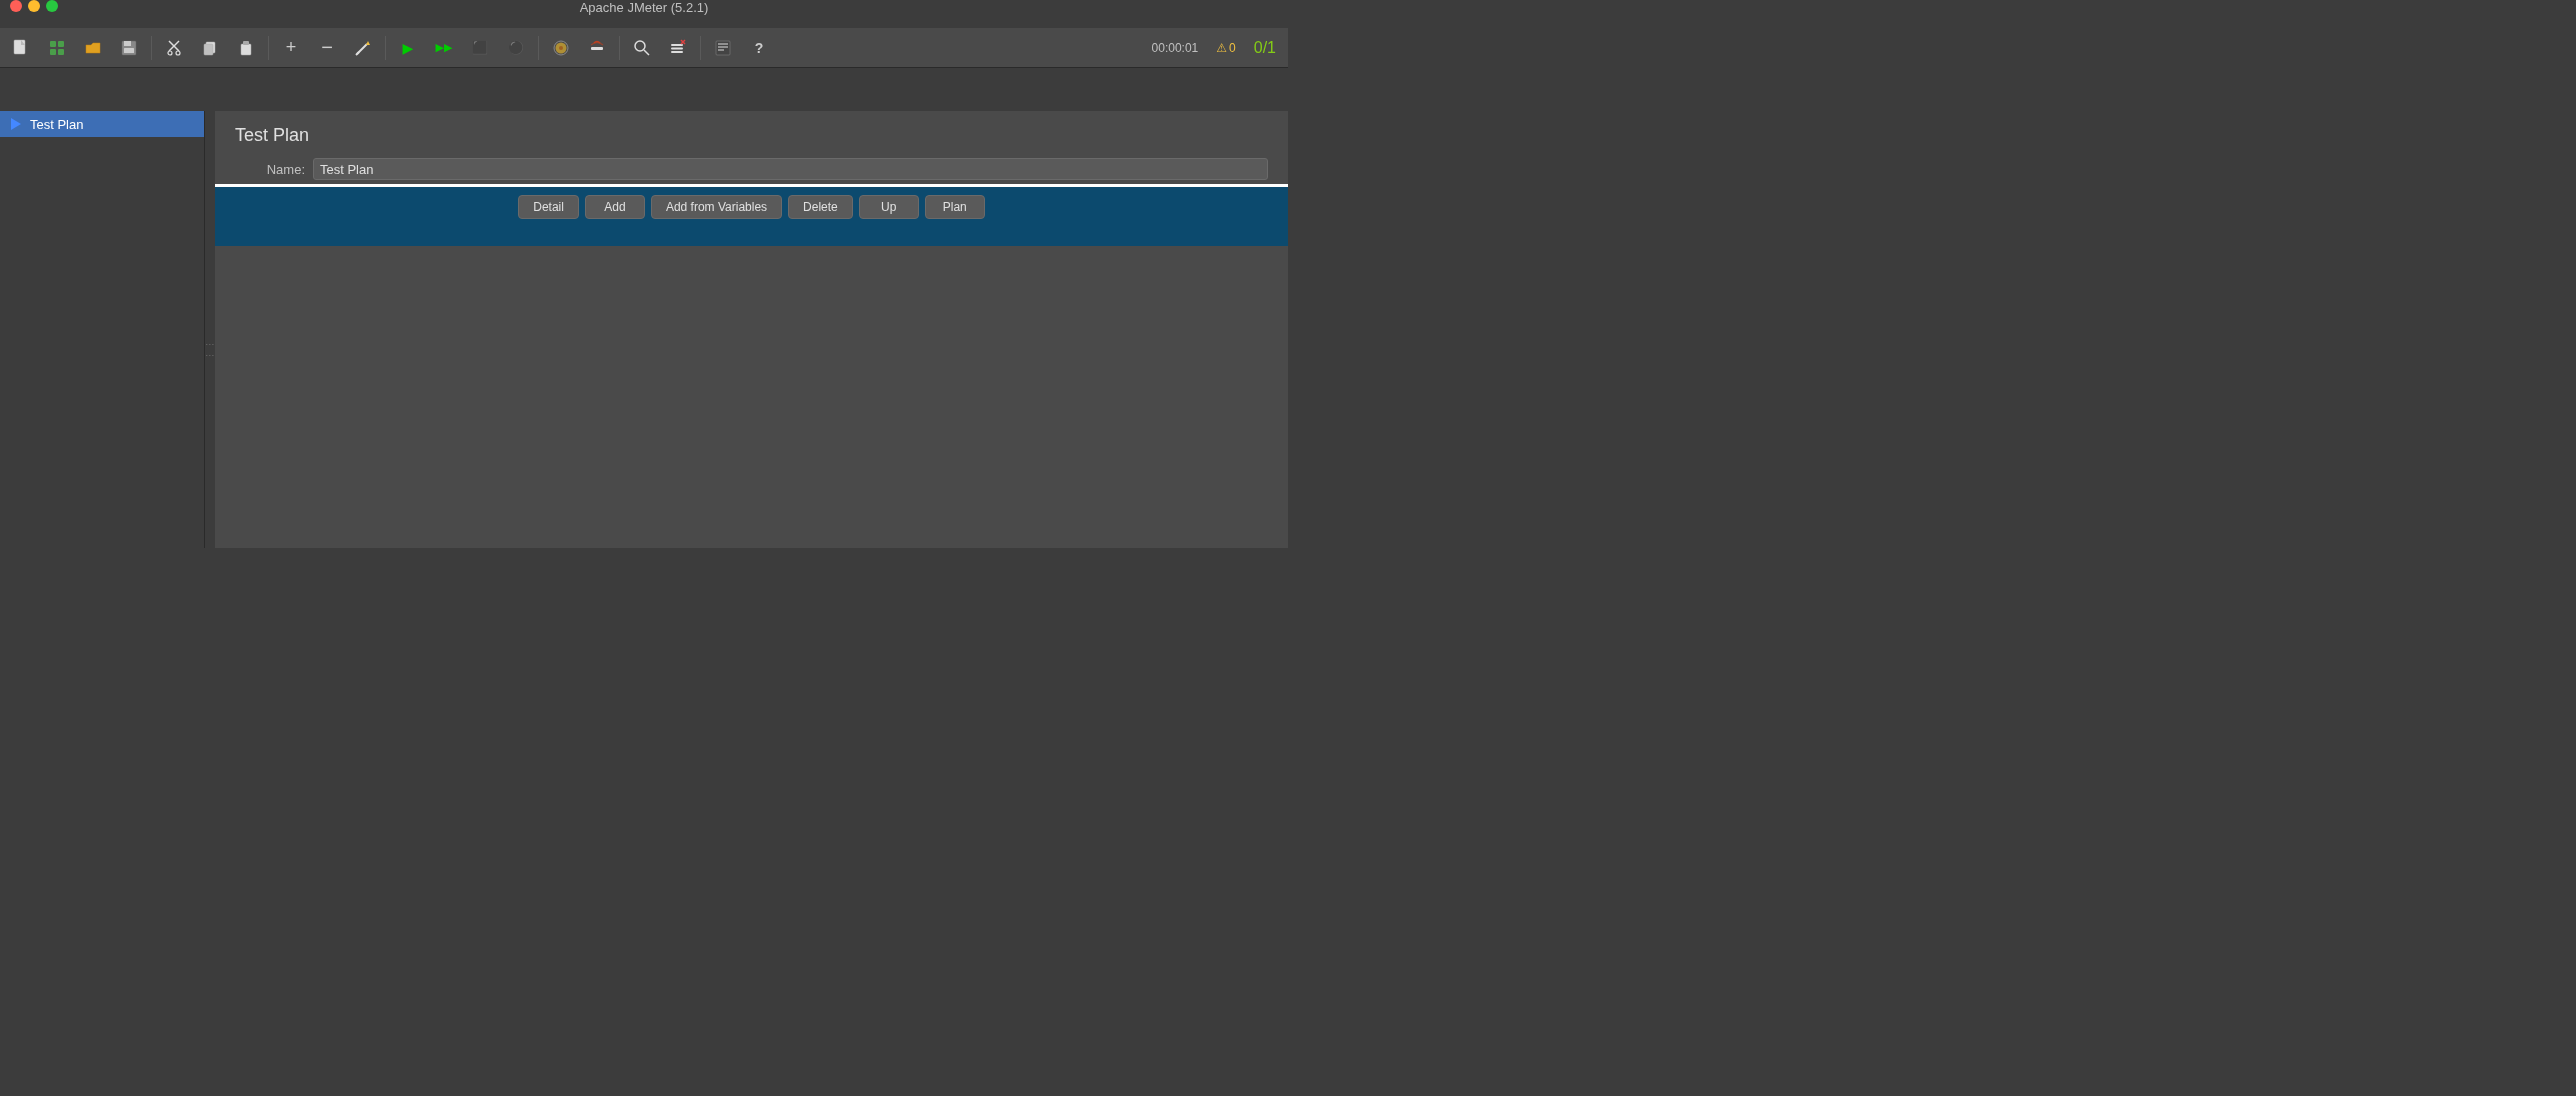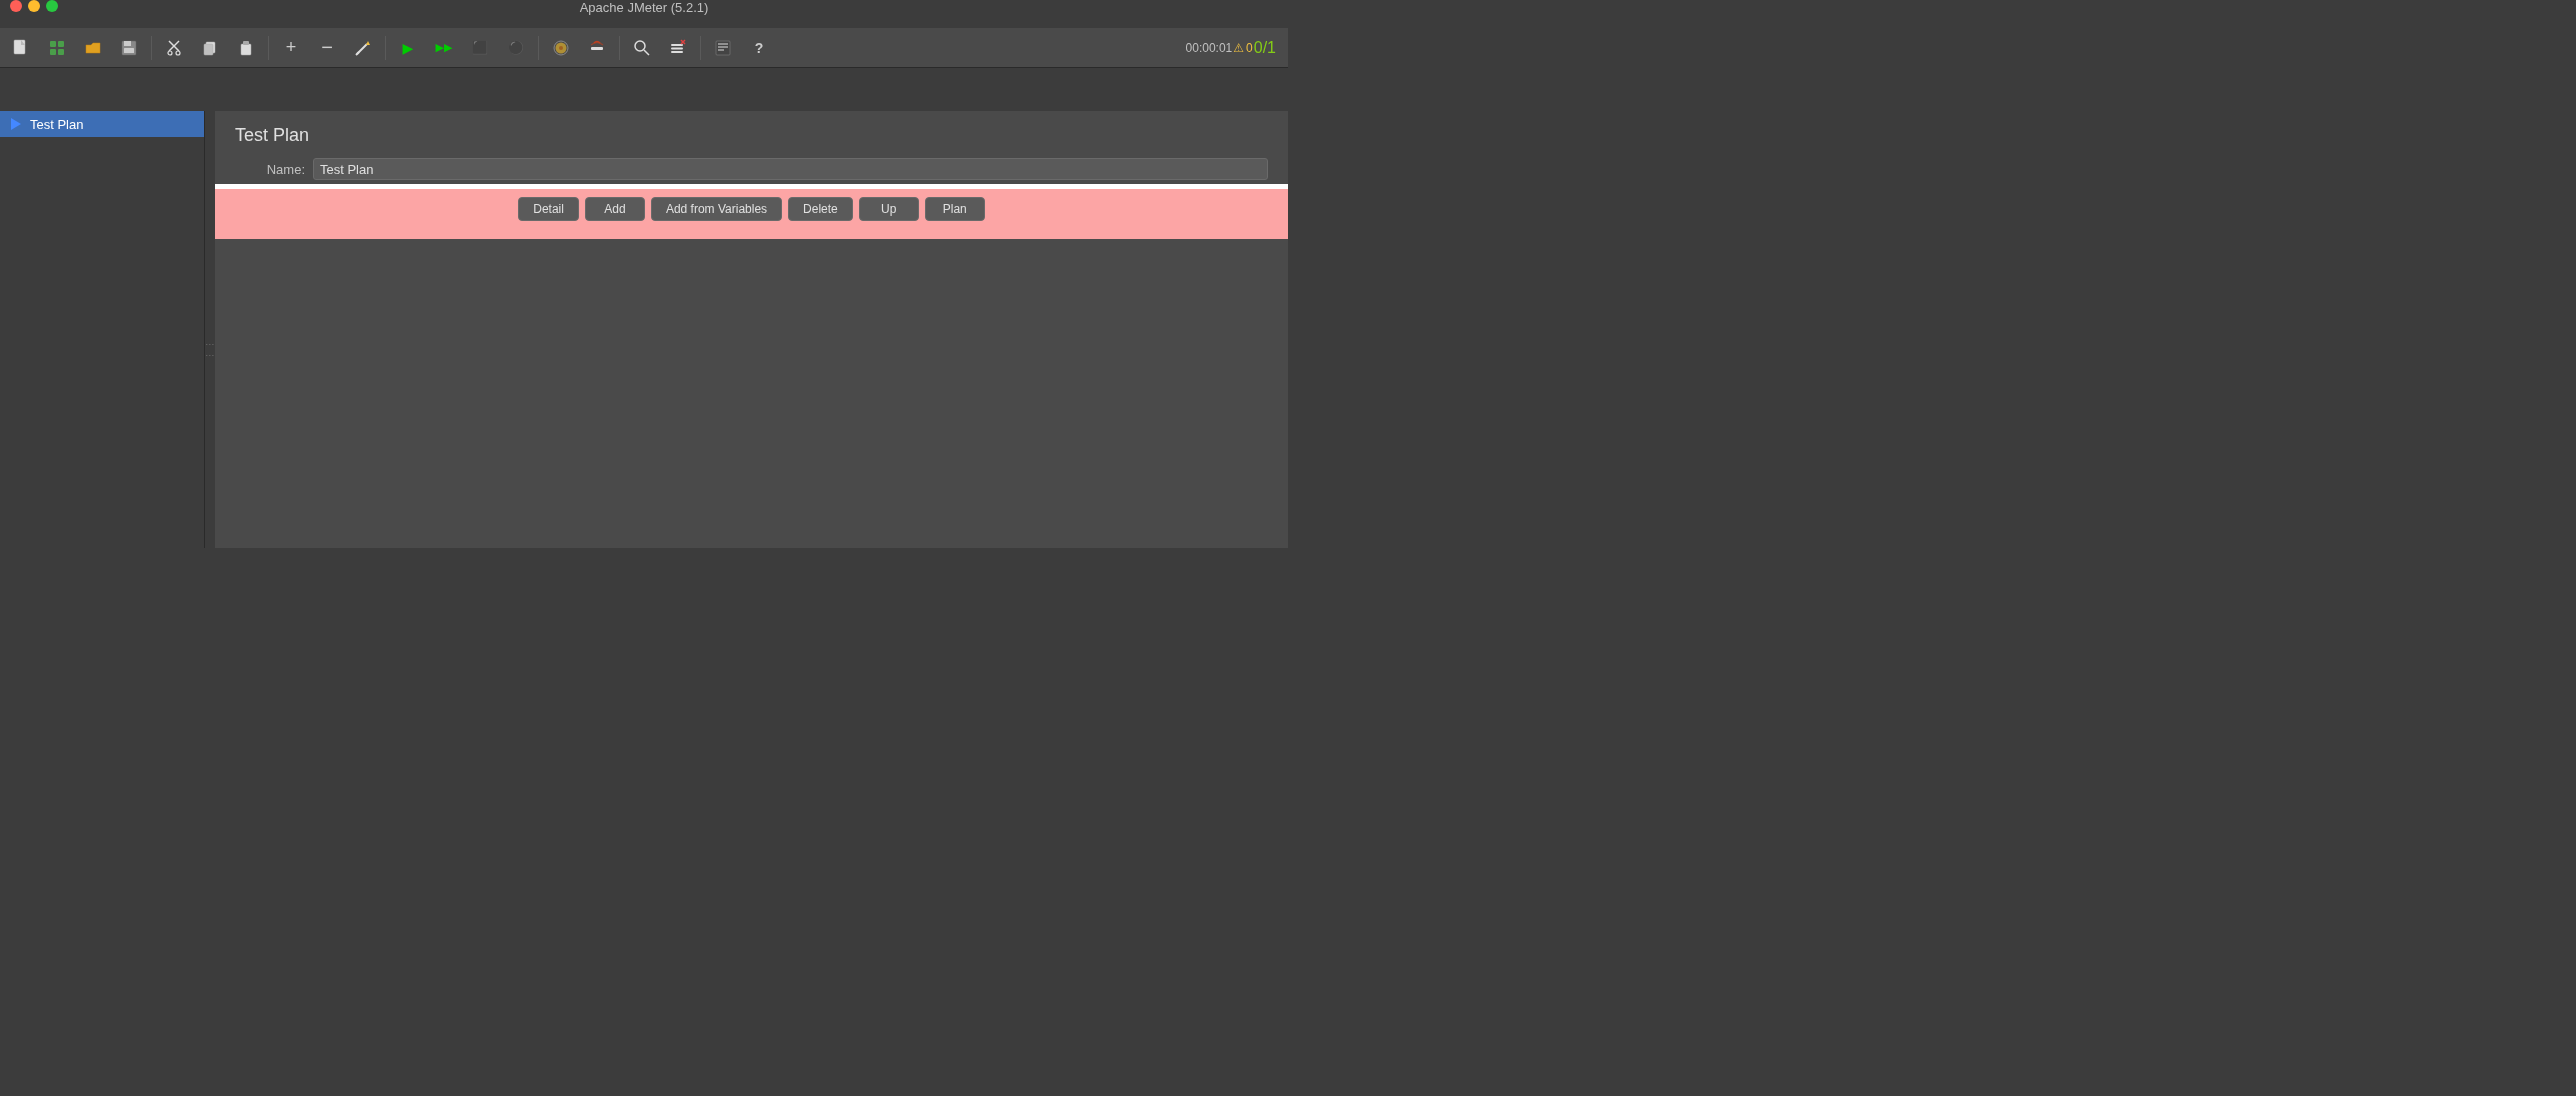--- a/index.html
+++ b/index.html
@@ -71,21 +71,21 @@
       height: 24px;
       background: #5a5a5a;
       margin: 0 3px;
     }
     .toolbar-timer {
       margin-left: auto;
       font-size: 12px;
       color: #c0c0c0;
       display: flex;
       align-items: center;
-      gap: 1px;
+      gap: 18px;
       padding-right: 8px;
     }
     .warning-badge {
       display: flex;
       align-items: center;
       gap: 2px;
       color: #f0c040;
       font-size: 12px;
     }
     .counter-badge {
@@ -220,23 +220,23 @@
     }
     .variables-table th.col-value {
       width: 50%;
     }
 
     
     .bottom-buttons {
       display: flex;
       justify-content: center;
       gap: 6px;
-      padding: 8px 0 18px 0;
-      background: #fca5a5;
-      border-top: 5px solid #ffffff;
+      padding: 8px 0 27px 0;
+      background: #0c4a6e;
+      border-top: 3px solid #ffffff;
     }
     .action-btn {
       padding: 4px 14px;
       background: #5a5a5a;
       border: 1px solid #6a6a6a;
       border-radius: 4px;
       color: #e0e0e0;
       font-size: 12px;
       cursor: pointer;
       min-width: 60px;

